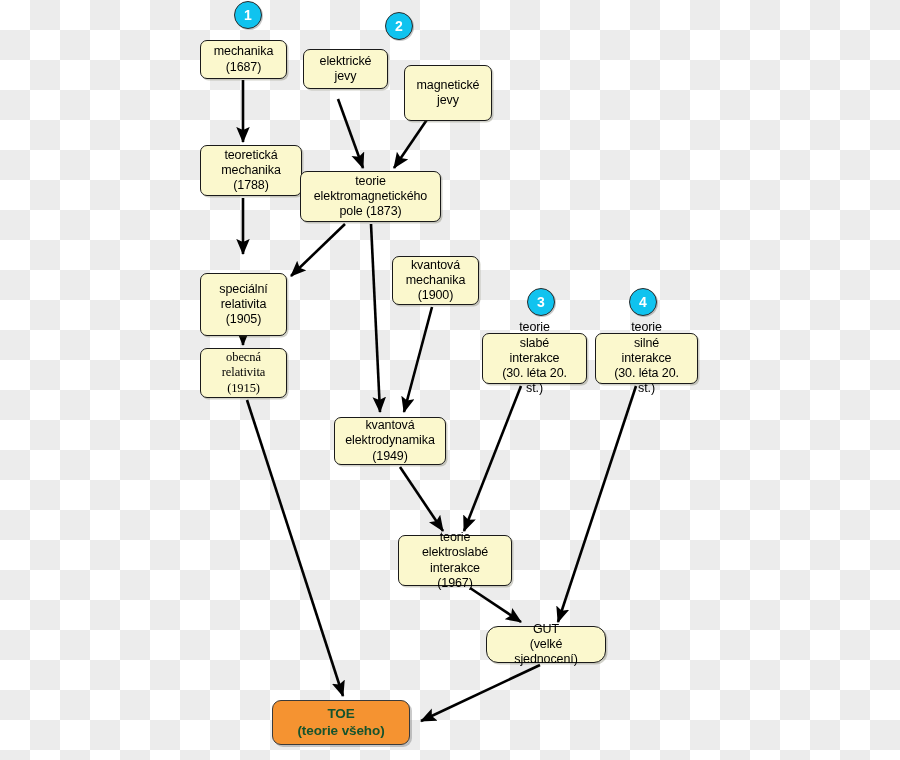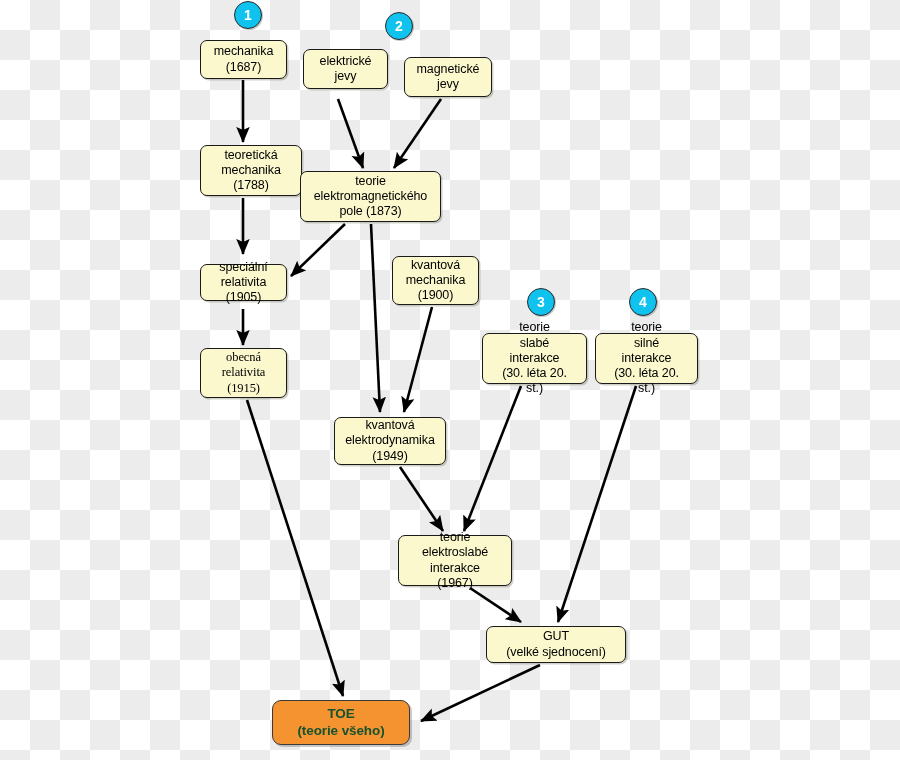--- a/index.html
+++ b/index.html
@@ -93,50 +93,50 @@
         <line x1="636" y1="386" x2="558" y2="622" stroke="#000000" stroke-width="2.6" marker-end="url(#arrowhead)"></line>
         <line x1="470" y1="588" x2="521" y2="622" stroke="#000000" stroke-width="2.6" marker-end="url(#arrowhead)"></line>
         <line x1="540" y1="665" x2="421" y2="721" stroke="#000000" stroke-width="2.6" marker-end="url(#arrowhead)"></line>
       </g>
   </svg>
   <div id="node-layer">
       <div class="node" style="left: 200px; top: 40px; width: 87px; height: 39px;">mechanika
 (1687)</div>
       <div class="node" style="left: 303px; top: 49px; width: 85px; height: 40px;">elektrické
 jevy</div>
-      <div class="node" style="left: 404px; top: 57px; width: 88px; height: 40px; text-align: center;">magnetické
+      <div class="node" style="left: 404px; top: 65px; width: 88px; height: 56px; text-align: center;">magnetické
 jevy</div>
       <div class="node" style="left: 200px; top: 145px; width: 102px; height: 51px;">teoretická
 mechanika
 (1788)</div>
       <div class="node" style="left: 300px; top: 171px; width: 141px; height: 51px;">teorie
 elektromagnetického
 pole (1873)</div>
-      <div class="node" style="left: 200px; top: 264px; width: 87px; height: 37px;">speciální
+      <div class="node" style="left: 200px; top: 273px; width: 87px; height: 63px;">speciální
 relativita
 (1905)</div>
       <div class="node" style="left: 392px; top: 256px; width: 87px; height: 49px;">kvantová
 mechanika
 (1900)</div>
       <div class="node" style="left: 200px; top: 348px; width: 87px; height: 50px; font-family: Liberation Serif, serif;">obecná
 relativita
 (1915)</div>
       <div class="node" style="left: 482px; top: 333px; width: 105px; height: 51px;">teorie
 slabé interakce
 (30. léta 20. st.)</div>
       <div class="node" style="left: 595px; top: 333px; width: 103px; height: 51px;">teorie
 silné interakce
 (30. léta 20. st.)</div>
       <div class="node" style="left: 334px; top: 417px; width: 112px; height: 48px;">kvantová
 elektrodynamika
 (1949)</div>
       <div class="node" style="left: 398px; top: 535px; width: 114px; height: 51px;">teorie elektroslabé
 interakce
 (1967)</div>
-      <div class="node" style="left: 486px; top: 626px; width: 140px; height: 37px;">GUT
+      <div class="node" style="left: 486px; top: 626px; width: 120px; height: 37px; border-radius: 12px;">GUT
 (velké sjednocení)</div>
       <div class="node toe" style="left: 272px; top: 700px; width: 138px; height: 45px;">TOE
 (teorie všeho)</div>
     </div>
   <div id="marker-layer">
       <div class="marker" style="left: 234px; top: 1px; width: 28px; height: 28px;">1</div>
       <div class="marker" style="left: 385px; top: 12px; width: 28px; height: 28px;">2</div>
       <div class="marker" style="left: 527px; top: 288px; width: 28px; height: 28px;">3</div>
       <div class="marker" style="left: 629px; top: 288px; width: 28px; height: 28px;">4</div>
     </div>

